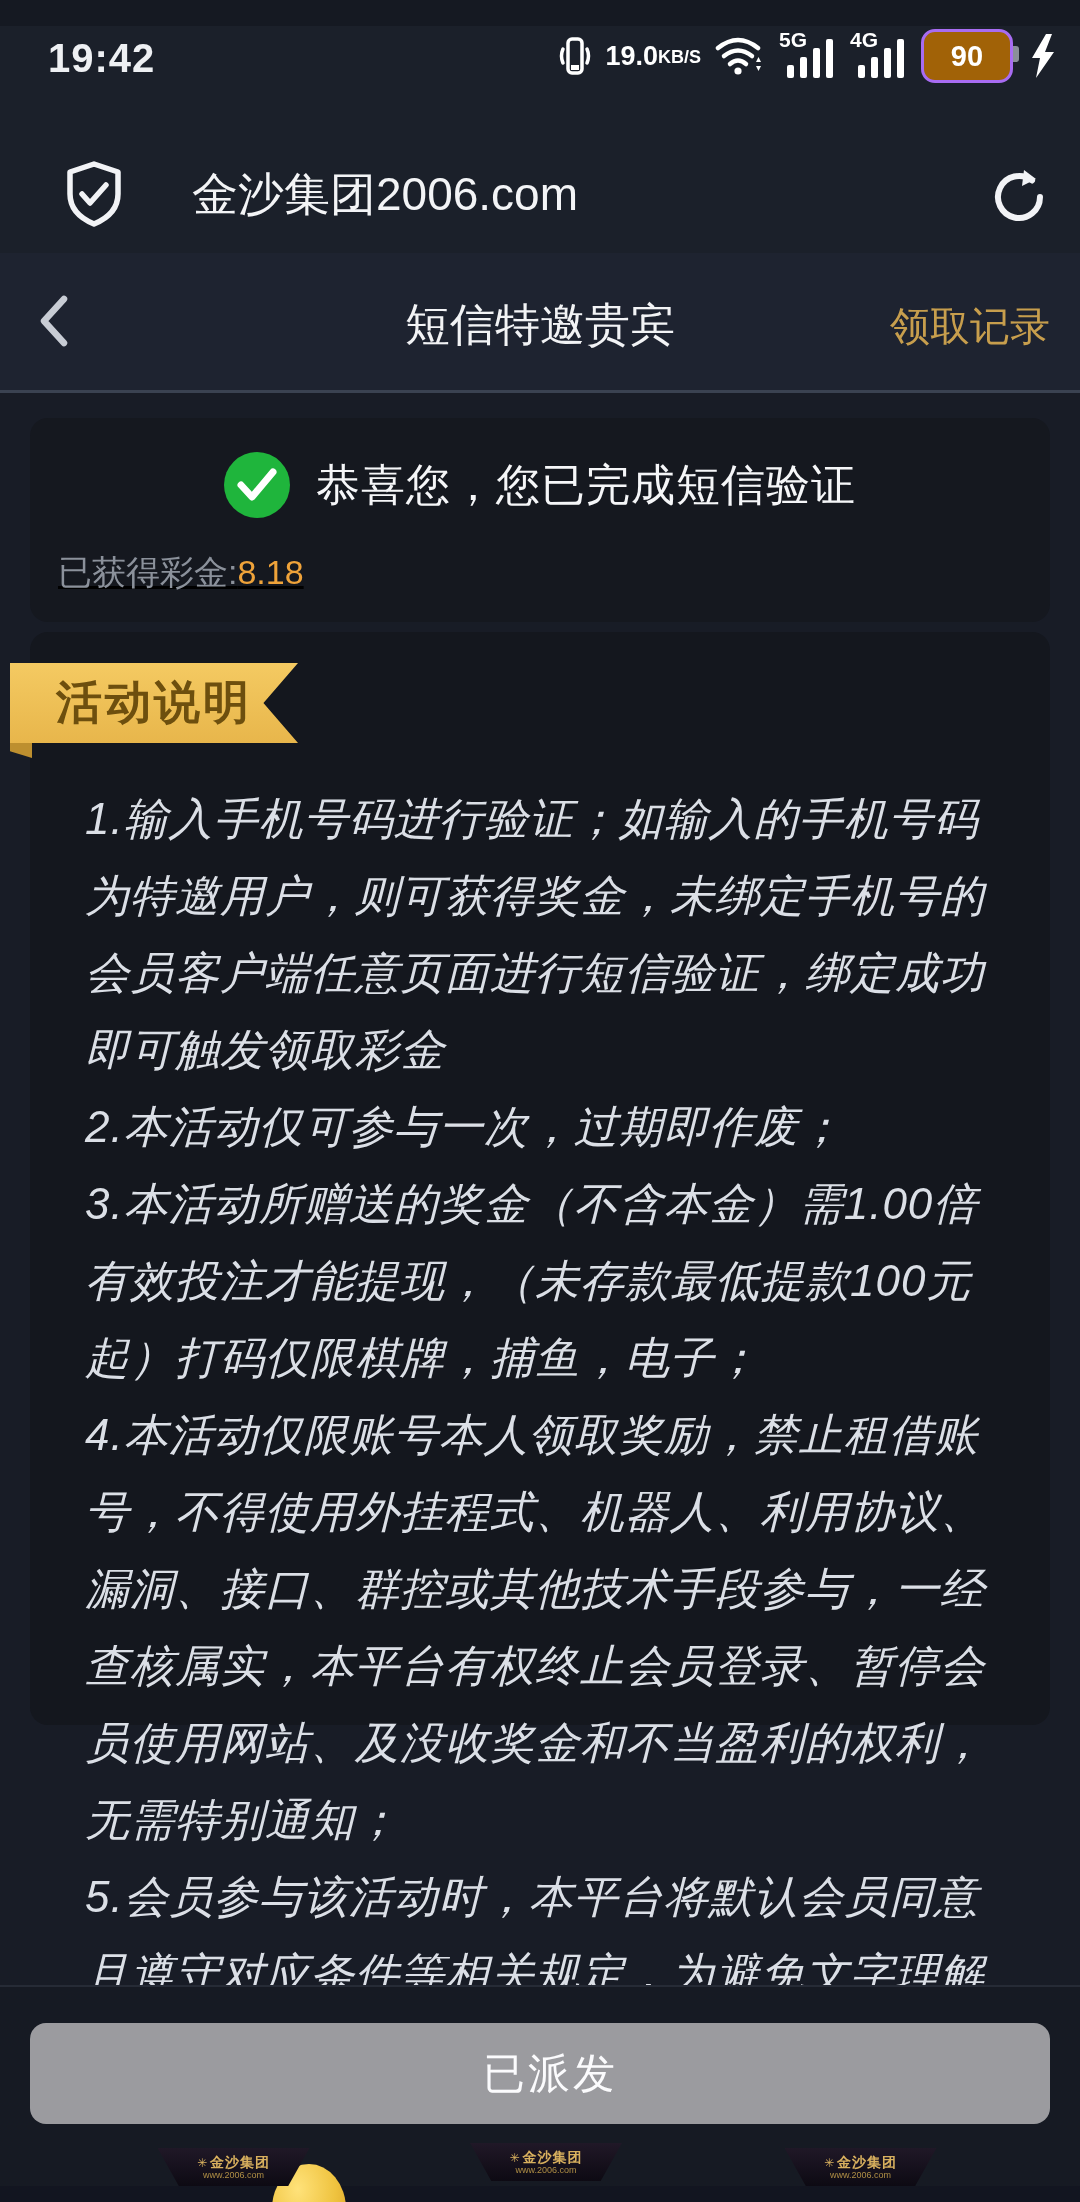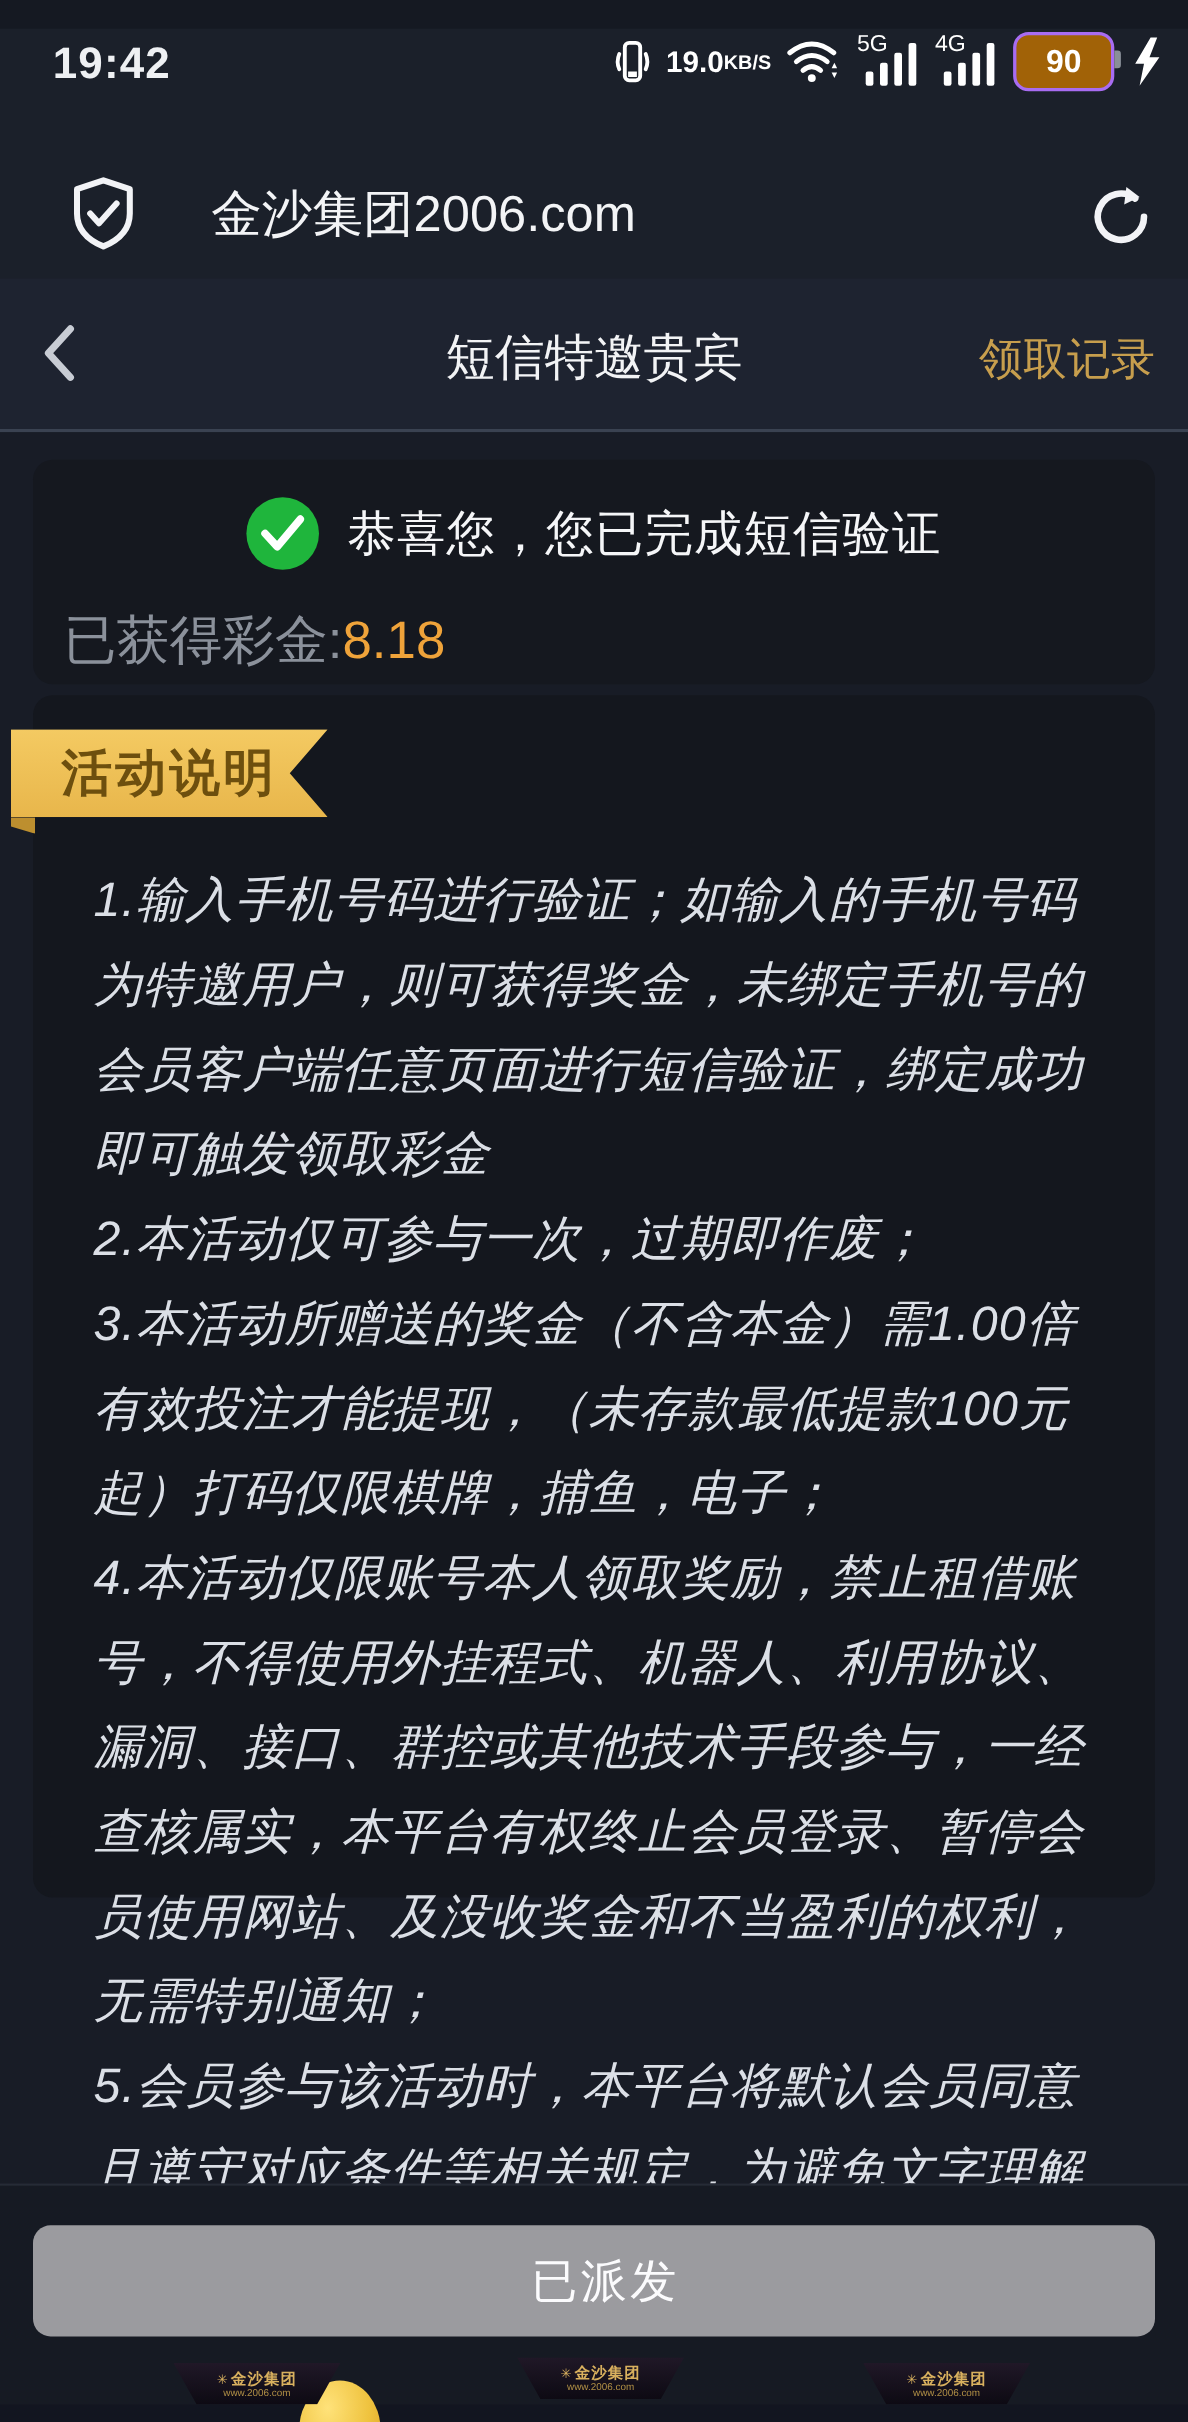--- a/index.html
+++ b/index.html
@@ -8,21 +8,21 @@
 
   
   .header{position:absolute;left:0;top:0;width:1080px;height:253px;background:#1b202a;}
   .top-strip{position:absolute;left:0;top:0;width:1080px;height:26px;background:#151922;}
   .time{position:absolute;left:48px;top:36px;font-size:40px;font-weight:600;color:#eef0f3;letter-spacing:1px;}
   .sicons{position:absolute;right:22px;top:26px;height:60px;display:flex;align-items:center;gap:13px;}
   .speed{display:flex;flex-direction:row;align-items:center;line-height:1;color:#fff;}
   .speed .v{font-size:27px;font-weight:700;}
   .speed .u{font-size:18px;font-weight:700;margin-top:2px;}
   .sig{position:relative;width:58px;height:52px;}
-  .sig .g{position:absolute;left:0;top:-2px;font-size:21px;font-weight:400;color:#fff;}
+  .sig .g{position:absolute;left:0;top:-2px;font-size:21px;font-weight:700;color:#fff;}
   .sig i{position:absolute;bottom:4px;width:7px;background:#fff;border-radius:2px;}
   .sig i:nth-child(2){left:8px;height:13px;}
   .sig i:nth-child(3){left:21px;height:21px;}
   .sig i:nth-child(4){left:34px;height:30px;}
   .sig i:nth-child(5){left:47px;height:39px;}
   .battery{position:relative;width:86px;height:48px;background:#a16207;border:3px solid #a86cf2;border-radius:14px;display:flex;align-items:center;justify-content:center;}
   .battery .lvl{color:#fff;font-size:29px;font-weight:700;}
   .battery .nub{position:absolute;right:-9px;top:14px;width:6px;height:16px;background:#8a8f98;border-radius:0 3px 3px 0;}
 
   .shield{position:absolute;left:62px;top:160px;}
@@ -35,21 +35,21 @@
   .nav-title{position:absolute;left:0;right:0;top:42px;text-align:center;font-size:45px;font-weight:500;color:#f2f3f5;pointer-events:none;}
   .nav-action{position:absolute;right:30px;top:46px;font-size:40px;color:#c79e4d;cursor:pointer;}
 
   
   .content{position:absolute;left:0;top:393px;width:1080px;height:1592px;background:#181c26;padding-left:18px;}
 
   .result-card{position:absolute;left:30px;top:25px;width:1020px;height:204px;background:#15181f;border-radius:18px;}
   .result-row{display:flex;align-items:center;justify-content:center;gap:26px;padding-top:34px;}
   .check-circle{width:66px;height:66px;border-radius:50%;background:#1fb53c;display:flex;align-items:center;justify-content:center;flex:0 0 66px;}
   .result-msg{font-size:44px;color:#f5f6f8;letter-spacing:1px;}
-  .bonus-line{margin:32px 0 0 28px;font-size:48px;}
+  .bonus-line{margin:32px 0 0 28px;font-size:34px;text-decoration:underline;}
   .bonus-label{color:#8b919b;}
   .bonus-value{color:#efa33a;}
 
   .rules-card{position:absolute;left:30px;top:239px;width:1020px;height:1093px;background:#14171e;border-radius:18px;}
   .ribbon{position:absolute;left:-20px;top:31px;width:288px;height:80px;background:linear-gradient(180deg,#f4ca62,#e8b64b);clip-path:polygon(0 0,100% 0,88% 50%,100% 100%,0 100%);display:flex;align-items:center;}
   .ribbon span{font-size:46px;font-weight:700;color:#6d4f0e;padding-left:46px;letter-spacing:3px;}
   .ribbon-fold{position:absolute;left:-20px;top:111px;width:22px;height:15px;background:#bd8f2f;clip-path:polygon(0 0,100% 0,100% 100%,0 55%);}
   .rules-text{position:absolute;left:55px;right:58px;top:148px;font-size:44px;line-height:77px;color:#dbdfe6;letter-spacing:1px;font-style:italic;}
   .rules-text p{margin:0;}
 

